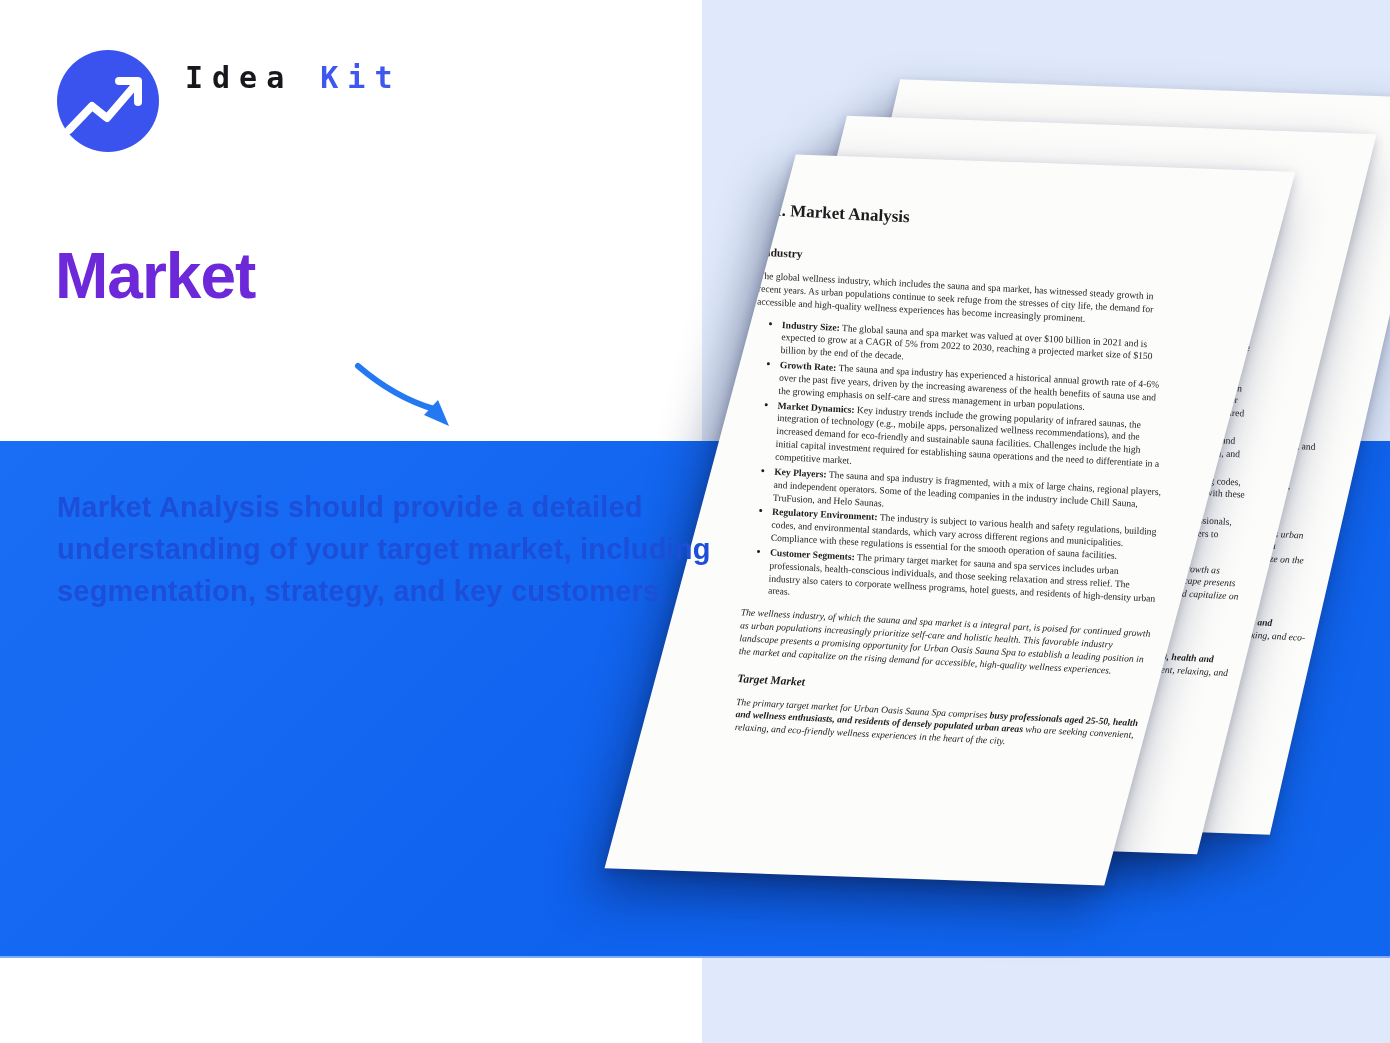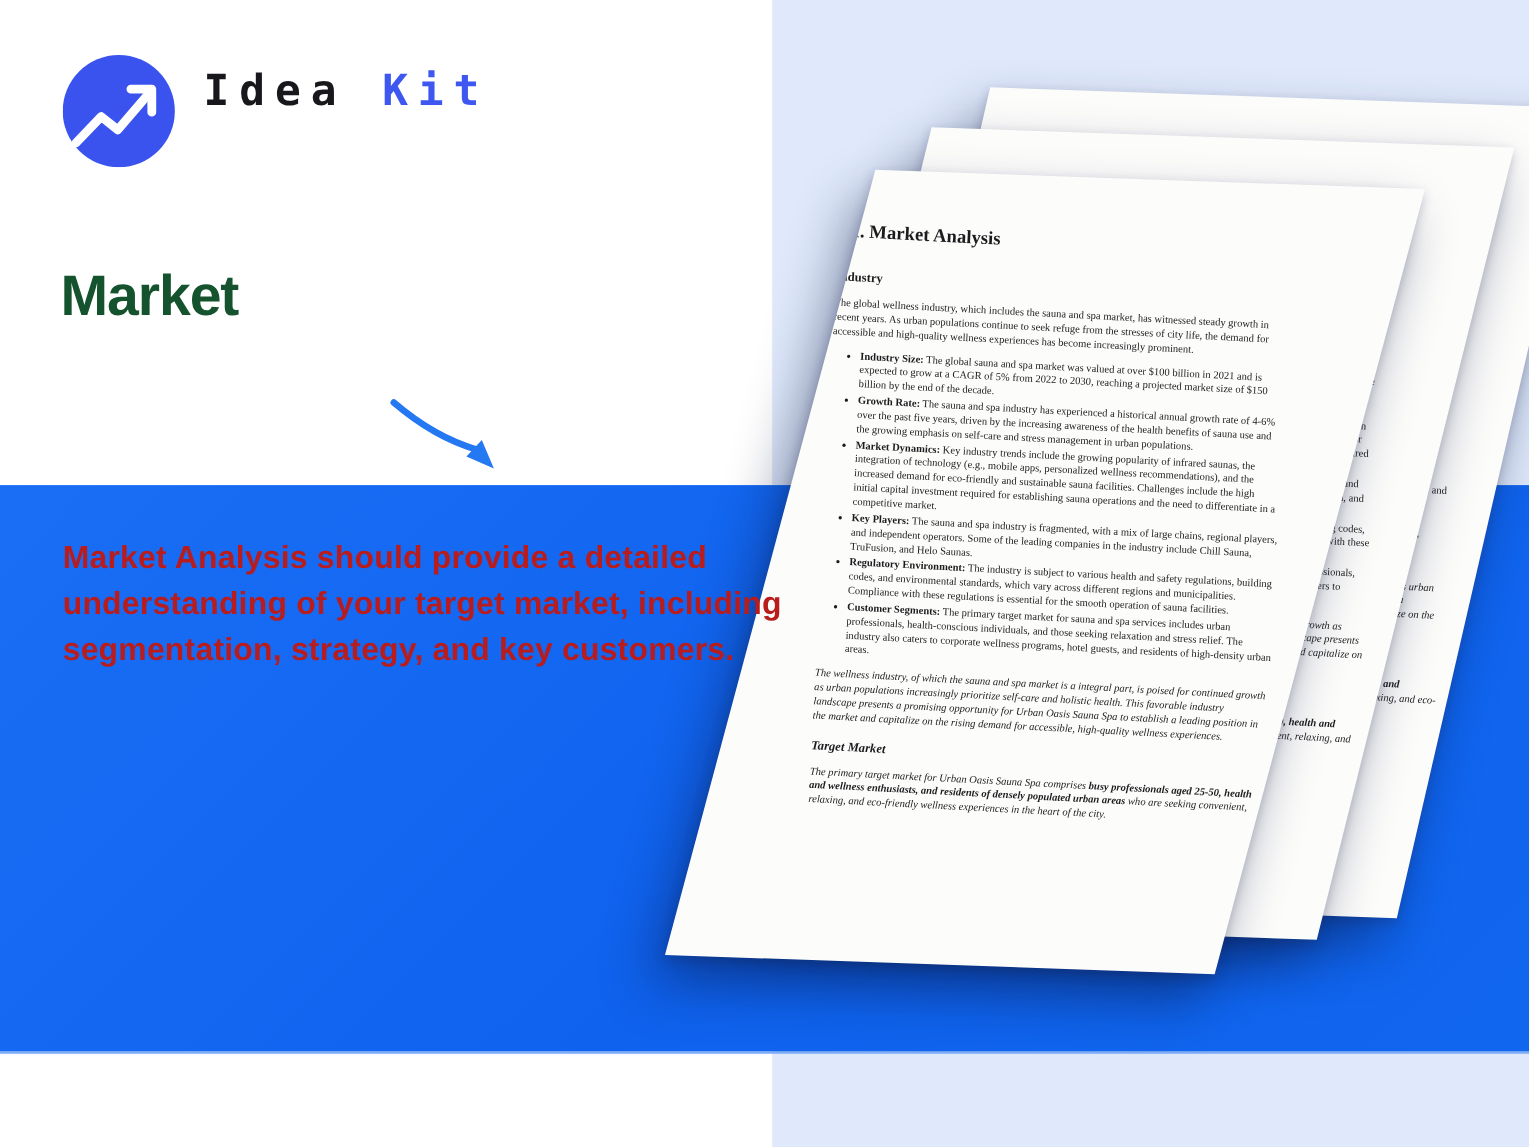--- a/index.html
+++ b/index.html
@@ -25,33 +25,33 @@
   .brand-line1{
     font-size:46px;font-weight:800;color:#0e0e12;letter-spacing:.5px;line-height:1;
     position:relative;display:inline-block;
   }
   .i-wrap{position:relative;display:inline-block;}
   .i-hat{
     position:absolute;left:-5px;top:-15px;color:#3d57f0;font-size:34px;font-weight:800;
     transform:scaleX(1.35);
   }
   .brand-line2{
-    font-family:"DejaVu Sans Mono",monospace;font-size:39px;font-weight:700;
+    font-family:"DejaVu Sans Mono",monospace;font-size:30px;font-weight:700;
     letter-spacing:9px;color:#17171c;margin-top:6px;text-align:center;
   }
   .brand-line2 .kit{color:#3d57f0;}
   
   .hero{position:absolute;left:55px;top:240px;z-index:6;line-height:1.13;}
-  .hero .black{font-size:52px;font-weight:800;color:#14532d;letter-spacing:-1px;display:block;}
+  .hero .black{font-size:64px;font-weight:800;color:#6d28d9;letter-spacing:-1px;display:block;}
   .hero .blue{font-size:64px;font-weight:800;color:#2478f2;letter-spacing:-1px;display:block;}
   .curved-arrow{position:absolute;left:352px;top:360px;z-index:6;}
   
   .panel-text{
     position:absolute;left:57px;top:487px;width:688px;z-index:6;
-    color:#b91c1c;font-weight:700;font-size:29px;line-height:1.44;letter-spacing:.2px;
+    color:#1d4ed8;font-weight:700;font-size:29px;line-height:1.44;letter-spacing:.2px;
   }
   .panel-text p{margin:0 0 60px 0;}
   
   .page{position:absolute;z-index:2;}
   .sheet{
     position:absolute;background:#fcfcfb;overflow:hidden;
     transform:rotate(var(--r)) skewX(var(--s));
     box-shadow:-8px 26px 48px rgba(8,20,60,.42), 0 4px 10px rgba(30,40,80,.25);
   }
   .sheet-inner{

